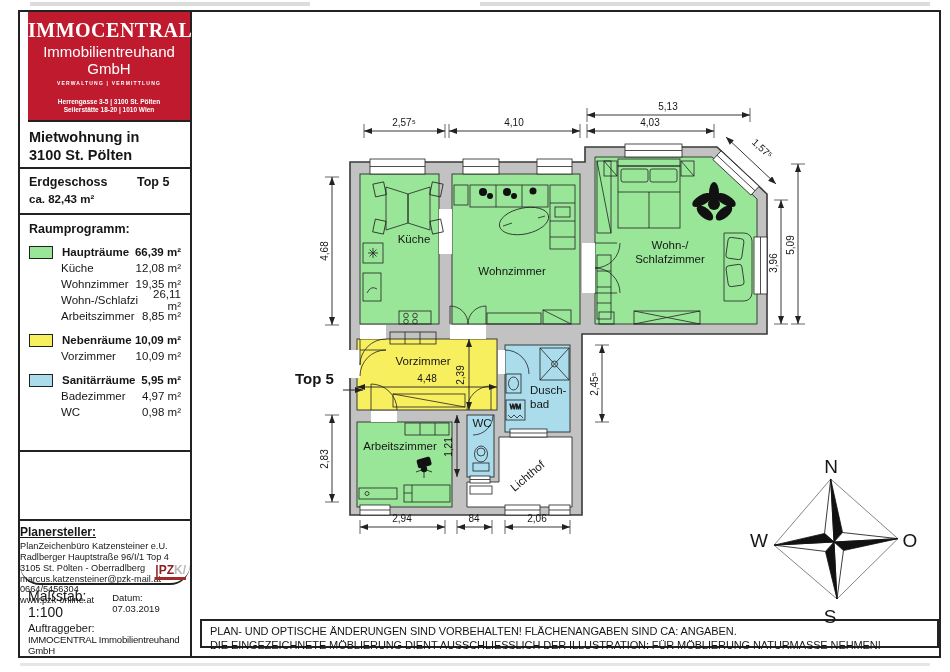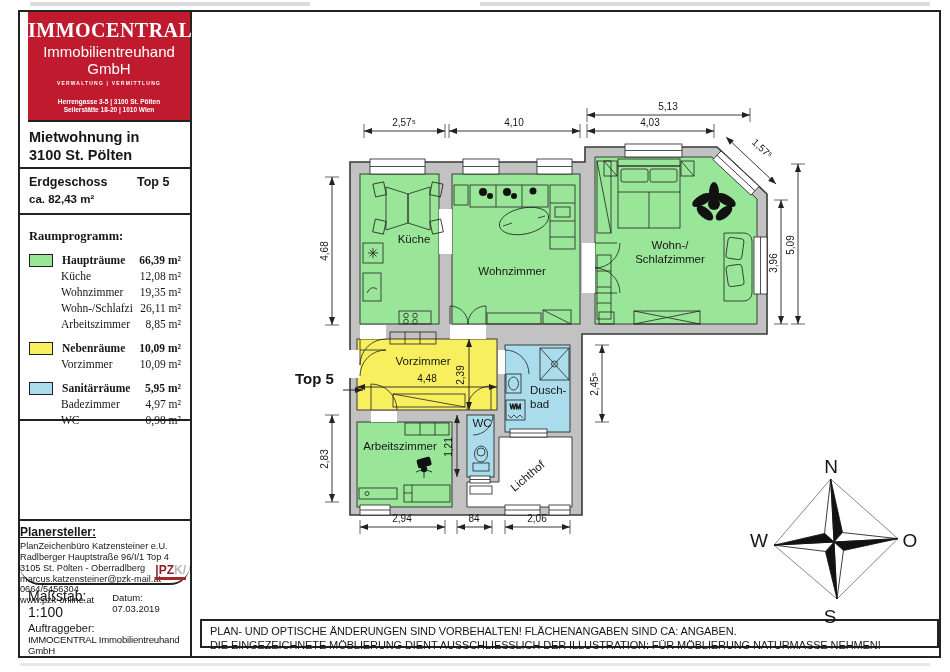--- a/index.html
+++ b/index.html
@@ -19,21 +19,21 @@
   .l-addr{font-size:6.5px;font-weight:bold;margin-top:1px;}
   .l-addr.first{margin-top:12px;}
   .l-tel{font-size:6.3px;margin-top:1px;}
   .l-tel.first{margin-top:9px;}
   .titlebox{height:47px;padding:6px 9px 0;}
   .t1{font-size:14.5px;font-weight:bold;line-height:1.25;}
   .subbox{height:46px;padding:6px 9px 0;}
   .s-row{font-size:12.5px;font-weight:bold;}
   .s-row .unit{margin-left:26px;}
   .s-area{font-size:11.5px;font-weight:bold;margin-top:4px;}
-  .legendbox{height:206px;padding:14px 9px 0;font-family:Liberation Serif, serif;}
+  .legendbox{height:237px;padding:7px 9px 0;}
   .lg-h{font-size:12.5px;font-weight:bold;margin-bottom:8px;}
   .lg-group{display:flex;align-items:center;margin-top:8px;height:16px;}
   .sw{width:22px;height:11px;border:1px solid #222;margin-right:9px;flex:0 0 auto;}
   .lg-name{flex:1;font-size:11.5px;}
   .lg-area{font-size:11.5px;text-align:right;}
   .b{font-weight:bold;}
   .lg-row{display:flex;height:16px;align-items:center;margin-left:32px;}
   .spacerbox{flex:1;}
   .plannerbox{height:64px;padding:4px 0 0;border-radius:20px;}
   .p-h{font-size:12px;font-weight:bold;text-decoration:underline;margin-bottom:2px;}

